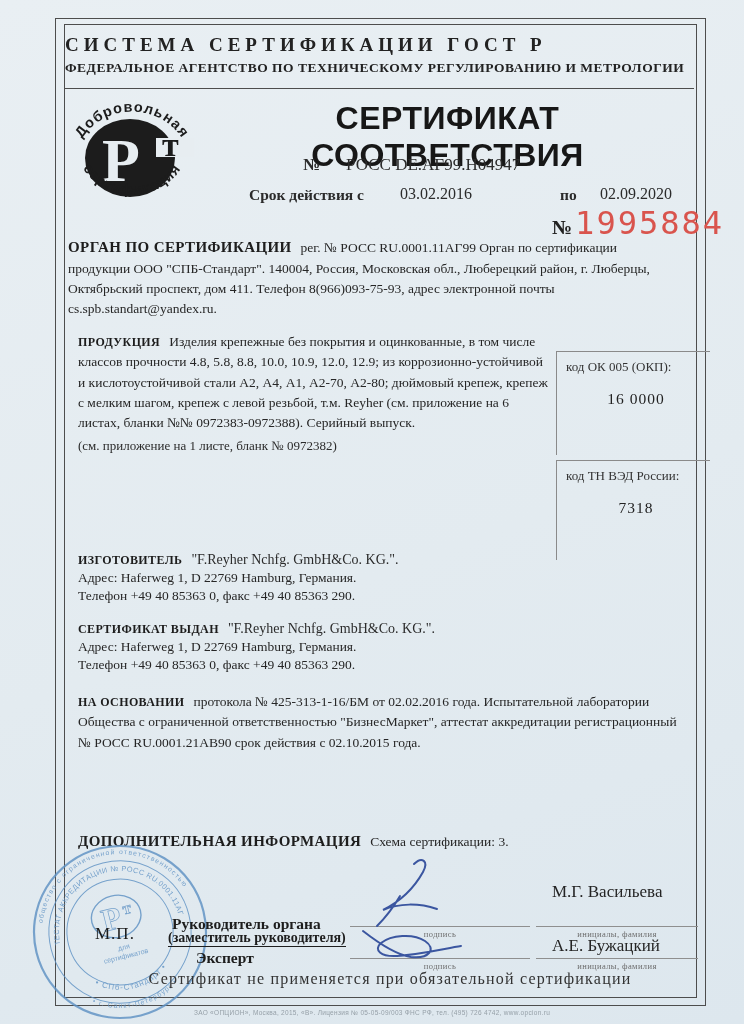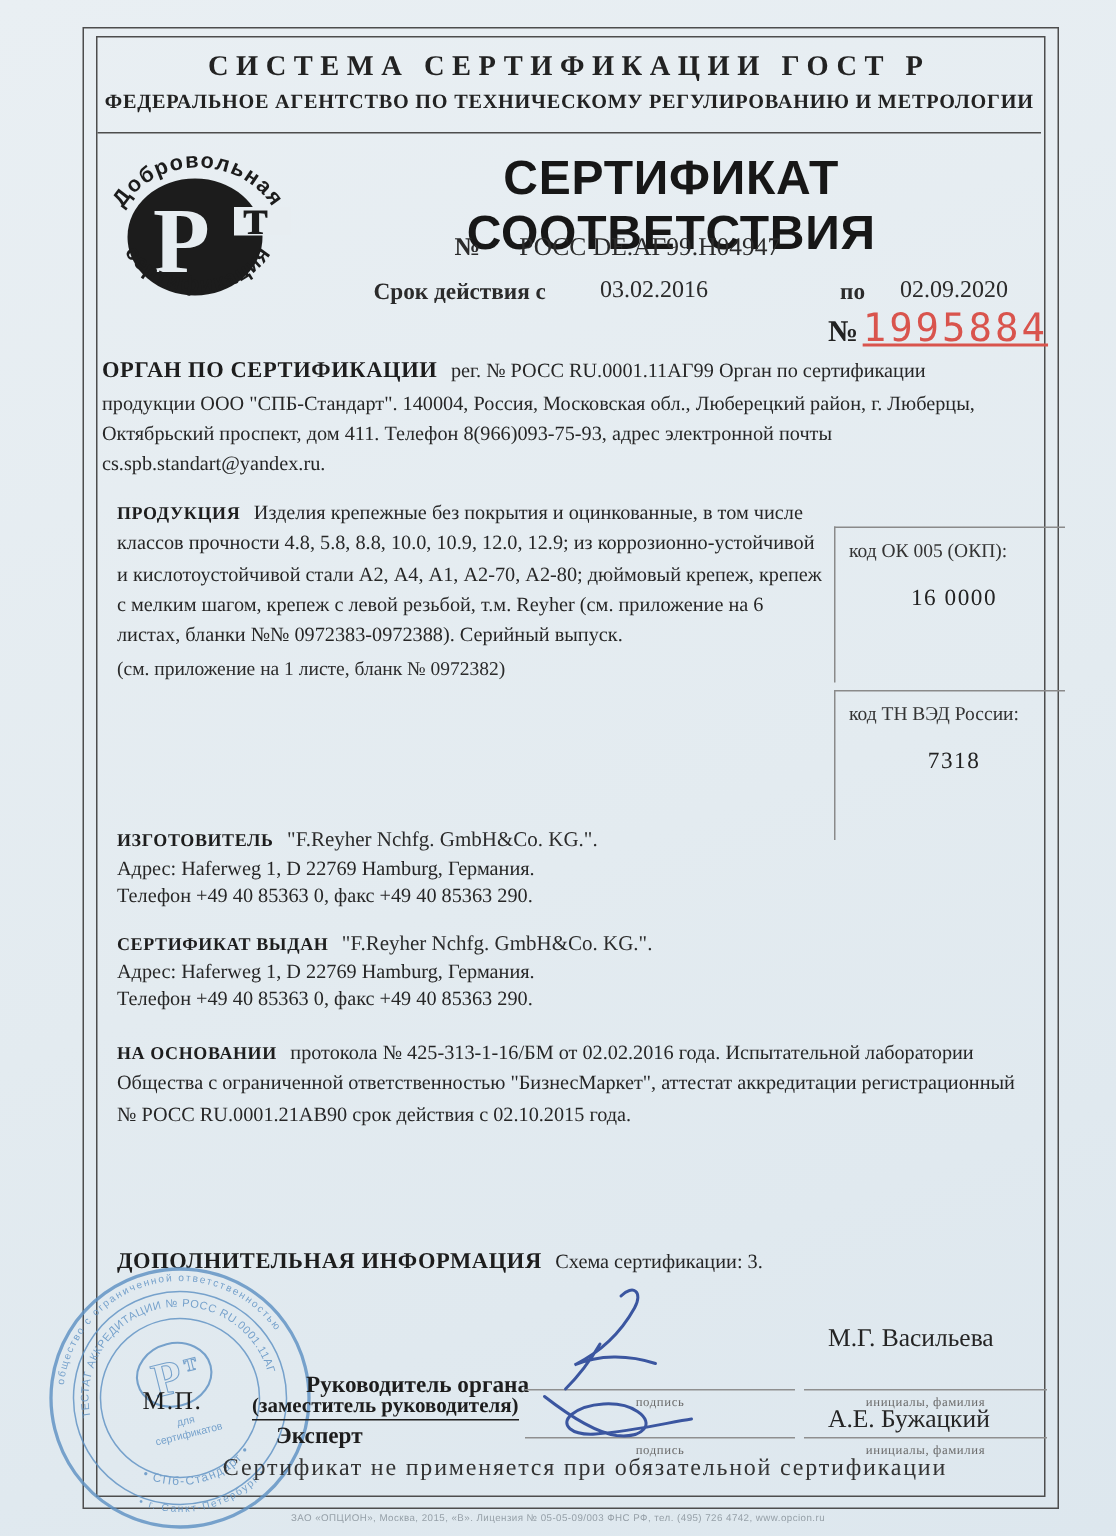--- a/index.html
+++ b/index.html
@@ -5,40 +5,40 @@
   html,body{margin:0;padding:0;}
   body{width:744px;height:1024px;overflow:hidden;
        font-family:"Liberation Serif", serif;color:#2b2b2b;}
   .page{position:relative;width:744px;height:1024px;
         background:linear-gradient(160deg,#e9eff3 0%,#e3ebf0 55%,#dde7ee 100%);}
   .abs{position:absolute;}
 
   
   .frame-outer{left:55px;top:18px;width:649px;height:986px;border:1.5px solid #4d4d4d;}
   .frame-inner{left:64px;top:24px;width:631px;height:972px;border:1px solid #4d4d4d;}
-  .header-box{left:65px;top:25px;width:629px;height:63px;border-bottom:1.5px solid #4d4d4d;text-align:center;}
+  .header-box{left:65px;top:25px;width:629px;height:63px;border-bottom:1.5px solid #4d4d4d;}
   .hline1{margin-top:9px;font-size:19px;font-weight:bold;letter-spacing:5px;color:#222;}
   .hline2{margin-top:4px;font-size:13.5px;font-weight:bold;letter-spacing:0.5px;color:#222;}
 
   .title{left:205px;top:100px;width:485px;text-align:center;
          font-family:"Liberation Sans",sans-serif;font-weight:700;
          font-size:32px;letter-spacing:0.5px;color:#171717;}
 
   .numrow{left:303px;top:155px;font-size:17px;}
   .numrow .lbl{font-weight:bold;margin-right:26px;}
   .valrow{left:249px;top:186px;font-size:15.5px;}
   .valrow .lbl{font-weight:bold;}
   .valrow .v1{position:absolute;left:151px;top:-1px;font-size:16px;white-space:nowrap;}
   .valrow .lbl2{position:absolute;left:311px;top:0;font-weight:bold;}
   .valrow .v2{position:absolute;left:351px;top:-1px;font-size:16px;white-space:nowrap;}
 
   .blanknum{left:552px;top:204px;display:flex;align-items:baseline;}
   .blanknum .nsign{font-size:20px;font-weight:bold;color:#222;}
-  .blanknum .digits{font-family:"DejaVu Sans Mono",monospace;font-size:26px;
-                    letter-spacing:2px;color:#d9544d;margin-left:3px;text-decoration:underline;}
+  .blanknum .digits{font-family:"DejaVu Sans Mono",monospace;font-size:32px;
+                    letter-spacing:2px;color:#d9544d;margin-left:3px;}
 
   .para{font-size:13.5px;line-height:1.5;color:#262626;text-align:left;}
   .slabel{font-weight:bold;letter-spacing:0.4px;margin-right:9px;color:#1d1d1d;}
   .slabel.big{font-size:12px;}
   .slabel.mid{font-size:15px;}
 
   .codebox{left:556px;width:140px;border-top:1px solid #8a8a8a;border-left:1px solid #8a8a8a;
            padding:7px 4px 0 9px;}
   .codebox .cl{font-size:13px;color:#333;}
   .codebox .cv{margin-top:15px;text-align:center;font-size:15.5px;letter-spacing:1px;color:#222;}
@@ -181,23 +181,23 @@
       </g>
       <g font-family="Liberation Serif,serif" font-weight="bold" stroke="#5f92c4" stroke-width="0.7" fill="none">
         <text x="77" y="88" font-size="32">Р</text>
         <text x="100" y="76" font-size="17">т</text>
       </g>
     </g>
   </svg>
 
   <div class="abs mp" style="left:95px;top:924px;">М.П.</div>
 
-  <div class="abs role1" style="left:172px;top:915px;padding-left:32px;">Руководитель органа</div>
+  <div class="abs role1" style="left:172px;top:915px;">Руководитель органа</div>
   <div class="abs role2" style="left:168px;top:930px;">(заместитель руководителя)</div>
-  <div class="abs role1" style="left:184px;top:949px;">Эксперт</div>
+  <div class="abs role1" style="left:196px;top:949px;">Эксперт</div>
 
   <div class="abs sigline" style="left:350px;top:926px;width:180px;"></div>
   <div class="abs sigcap" style="left:350px;top:929px;width:180px;">подпись</div>
   <div class="abs sigline" style="left:536px;top:926px;width:162px;"></div>
   <div class="abs sigcap" style="left:536px;top:929px;width:162px;">инициалы, фамилия</div>
   <div class="abs signame" style="left:552px;top:882px;">М.Г. Васильева</div>
 
   <div class="abs sigline" style="left:350px;top:958px;width:180px;"></div>
   <div class="abs sigcap" style="left:350px;top:961px;width:180px;">подпись</div>
   <div class="abs sigline" style="left:536px;top:958px;width:162px;"></div>

